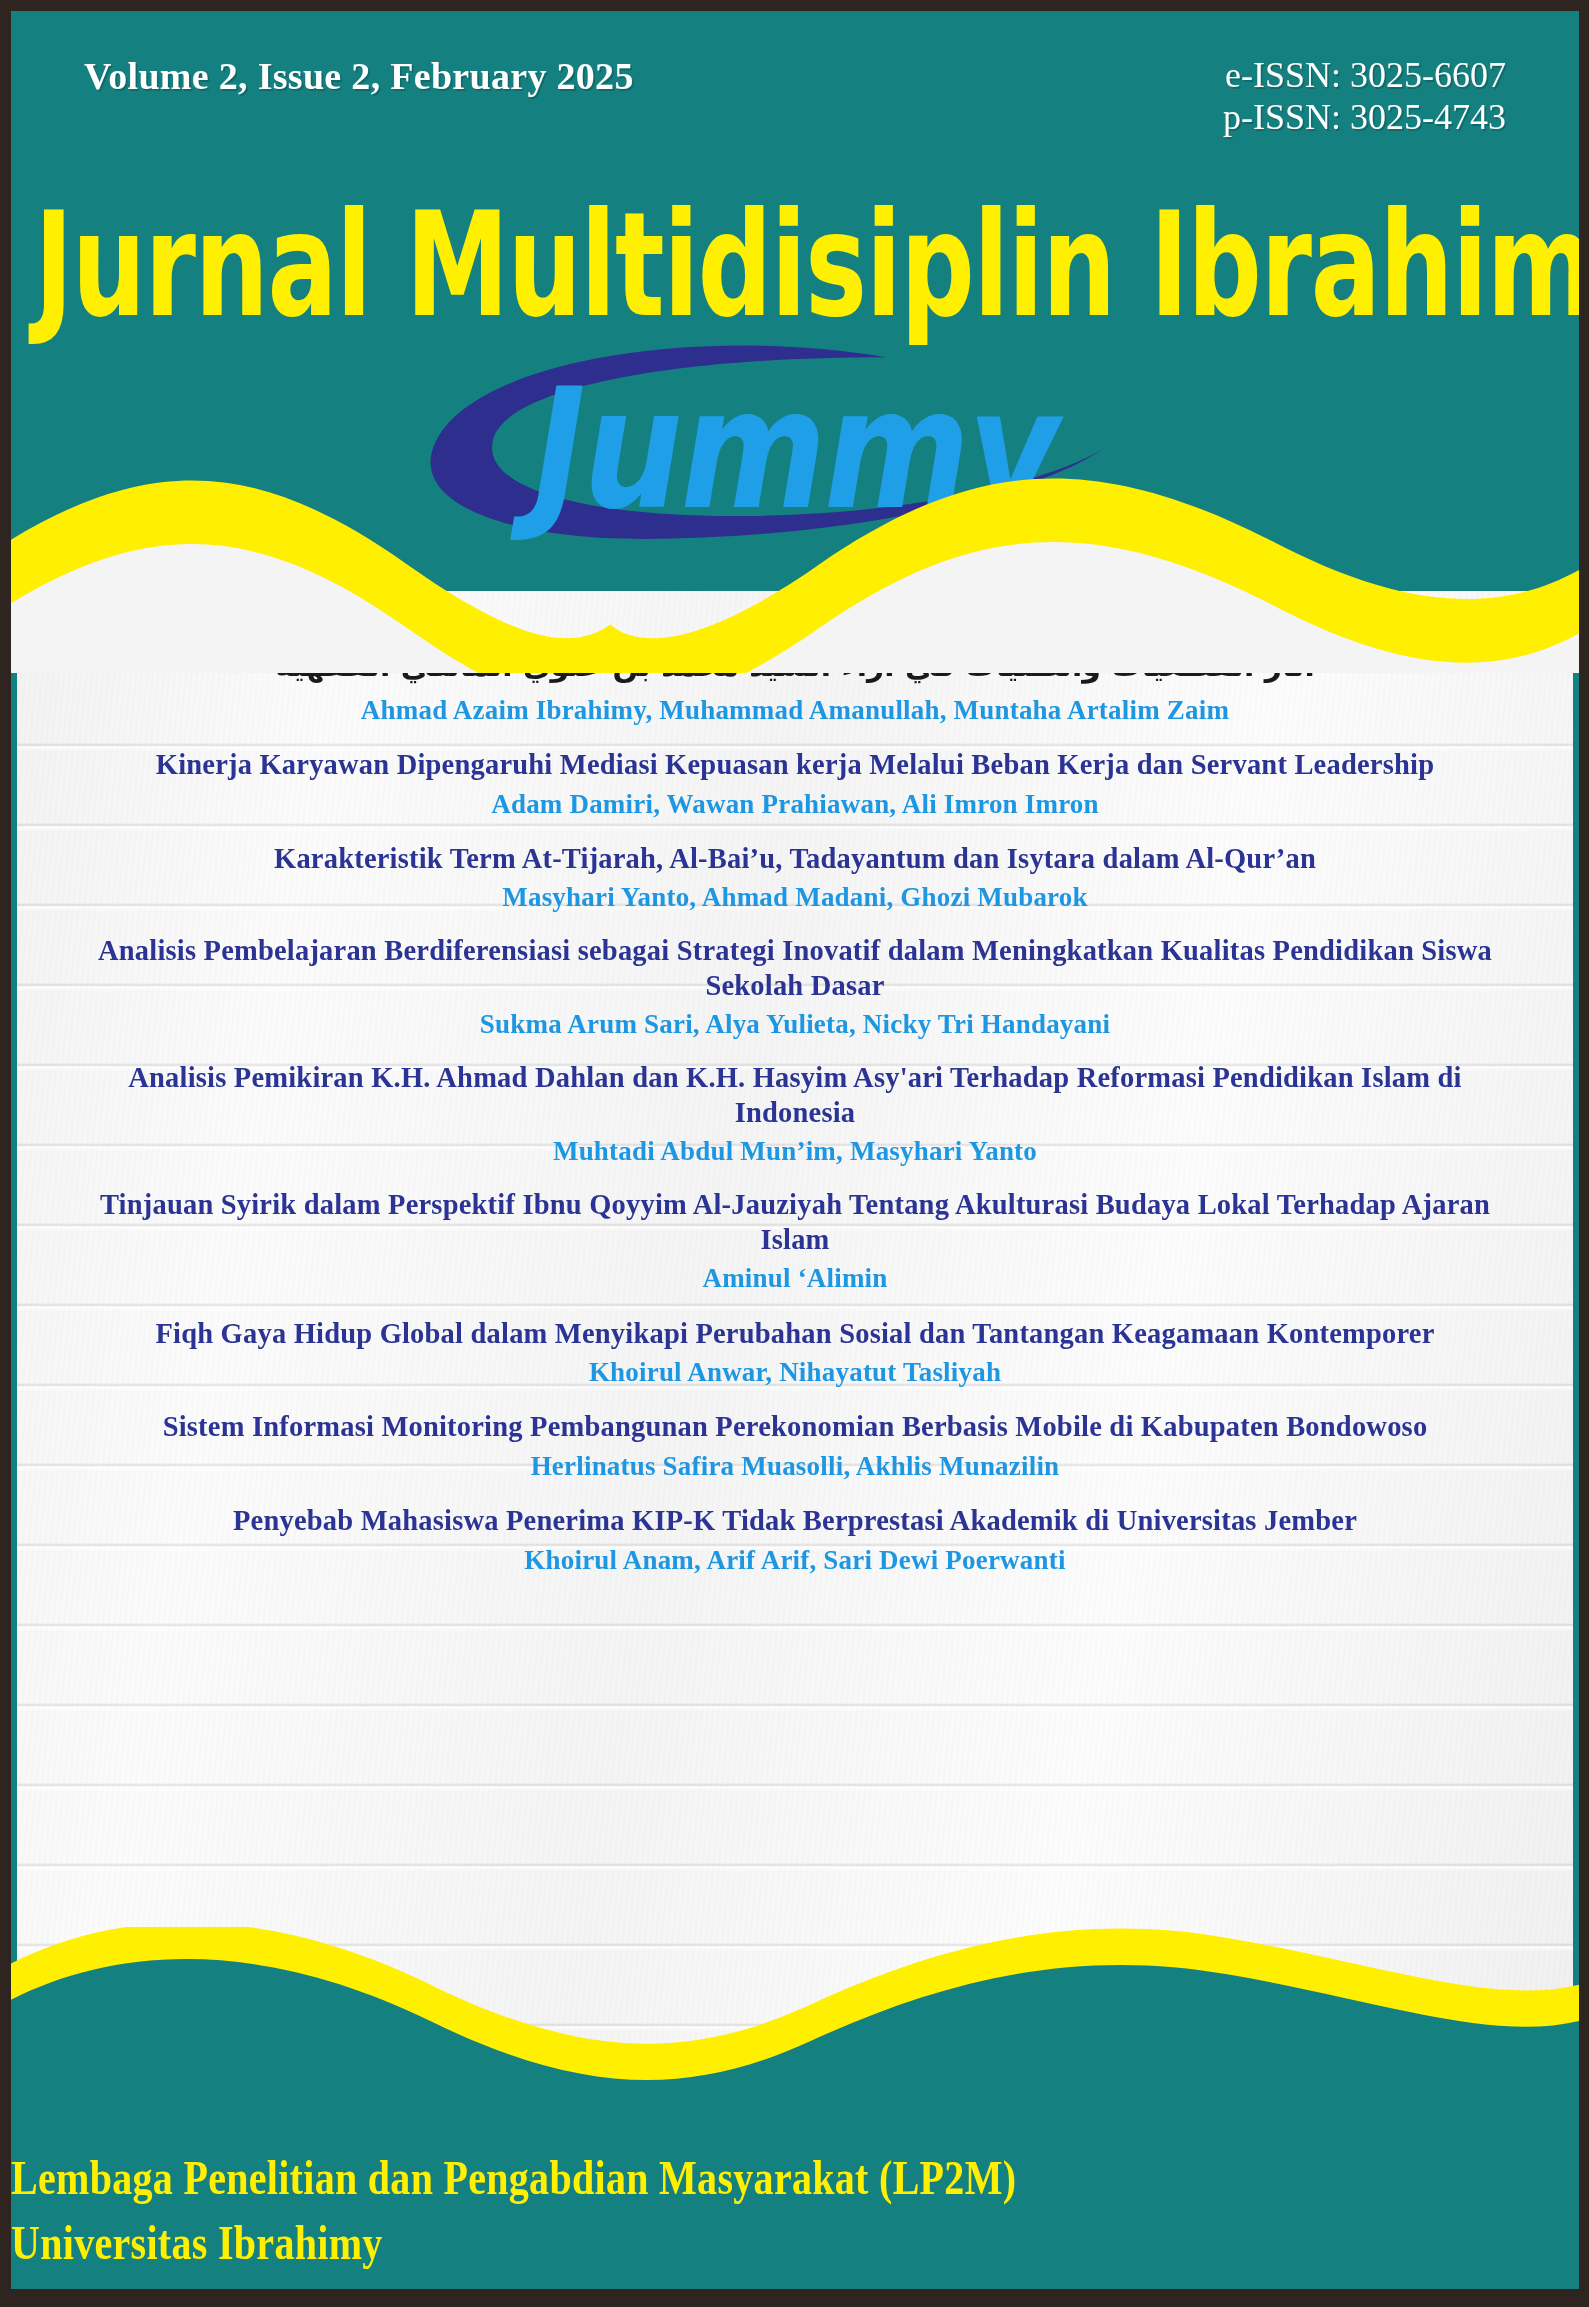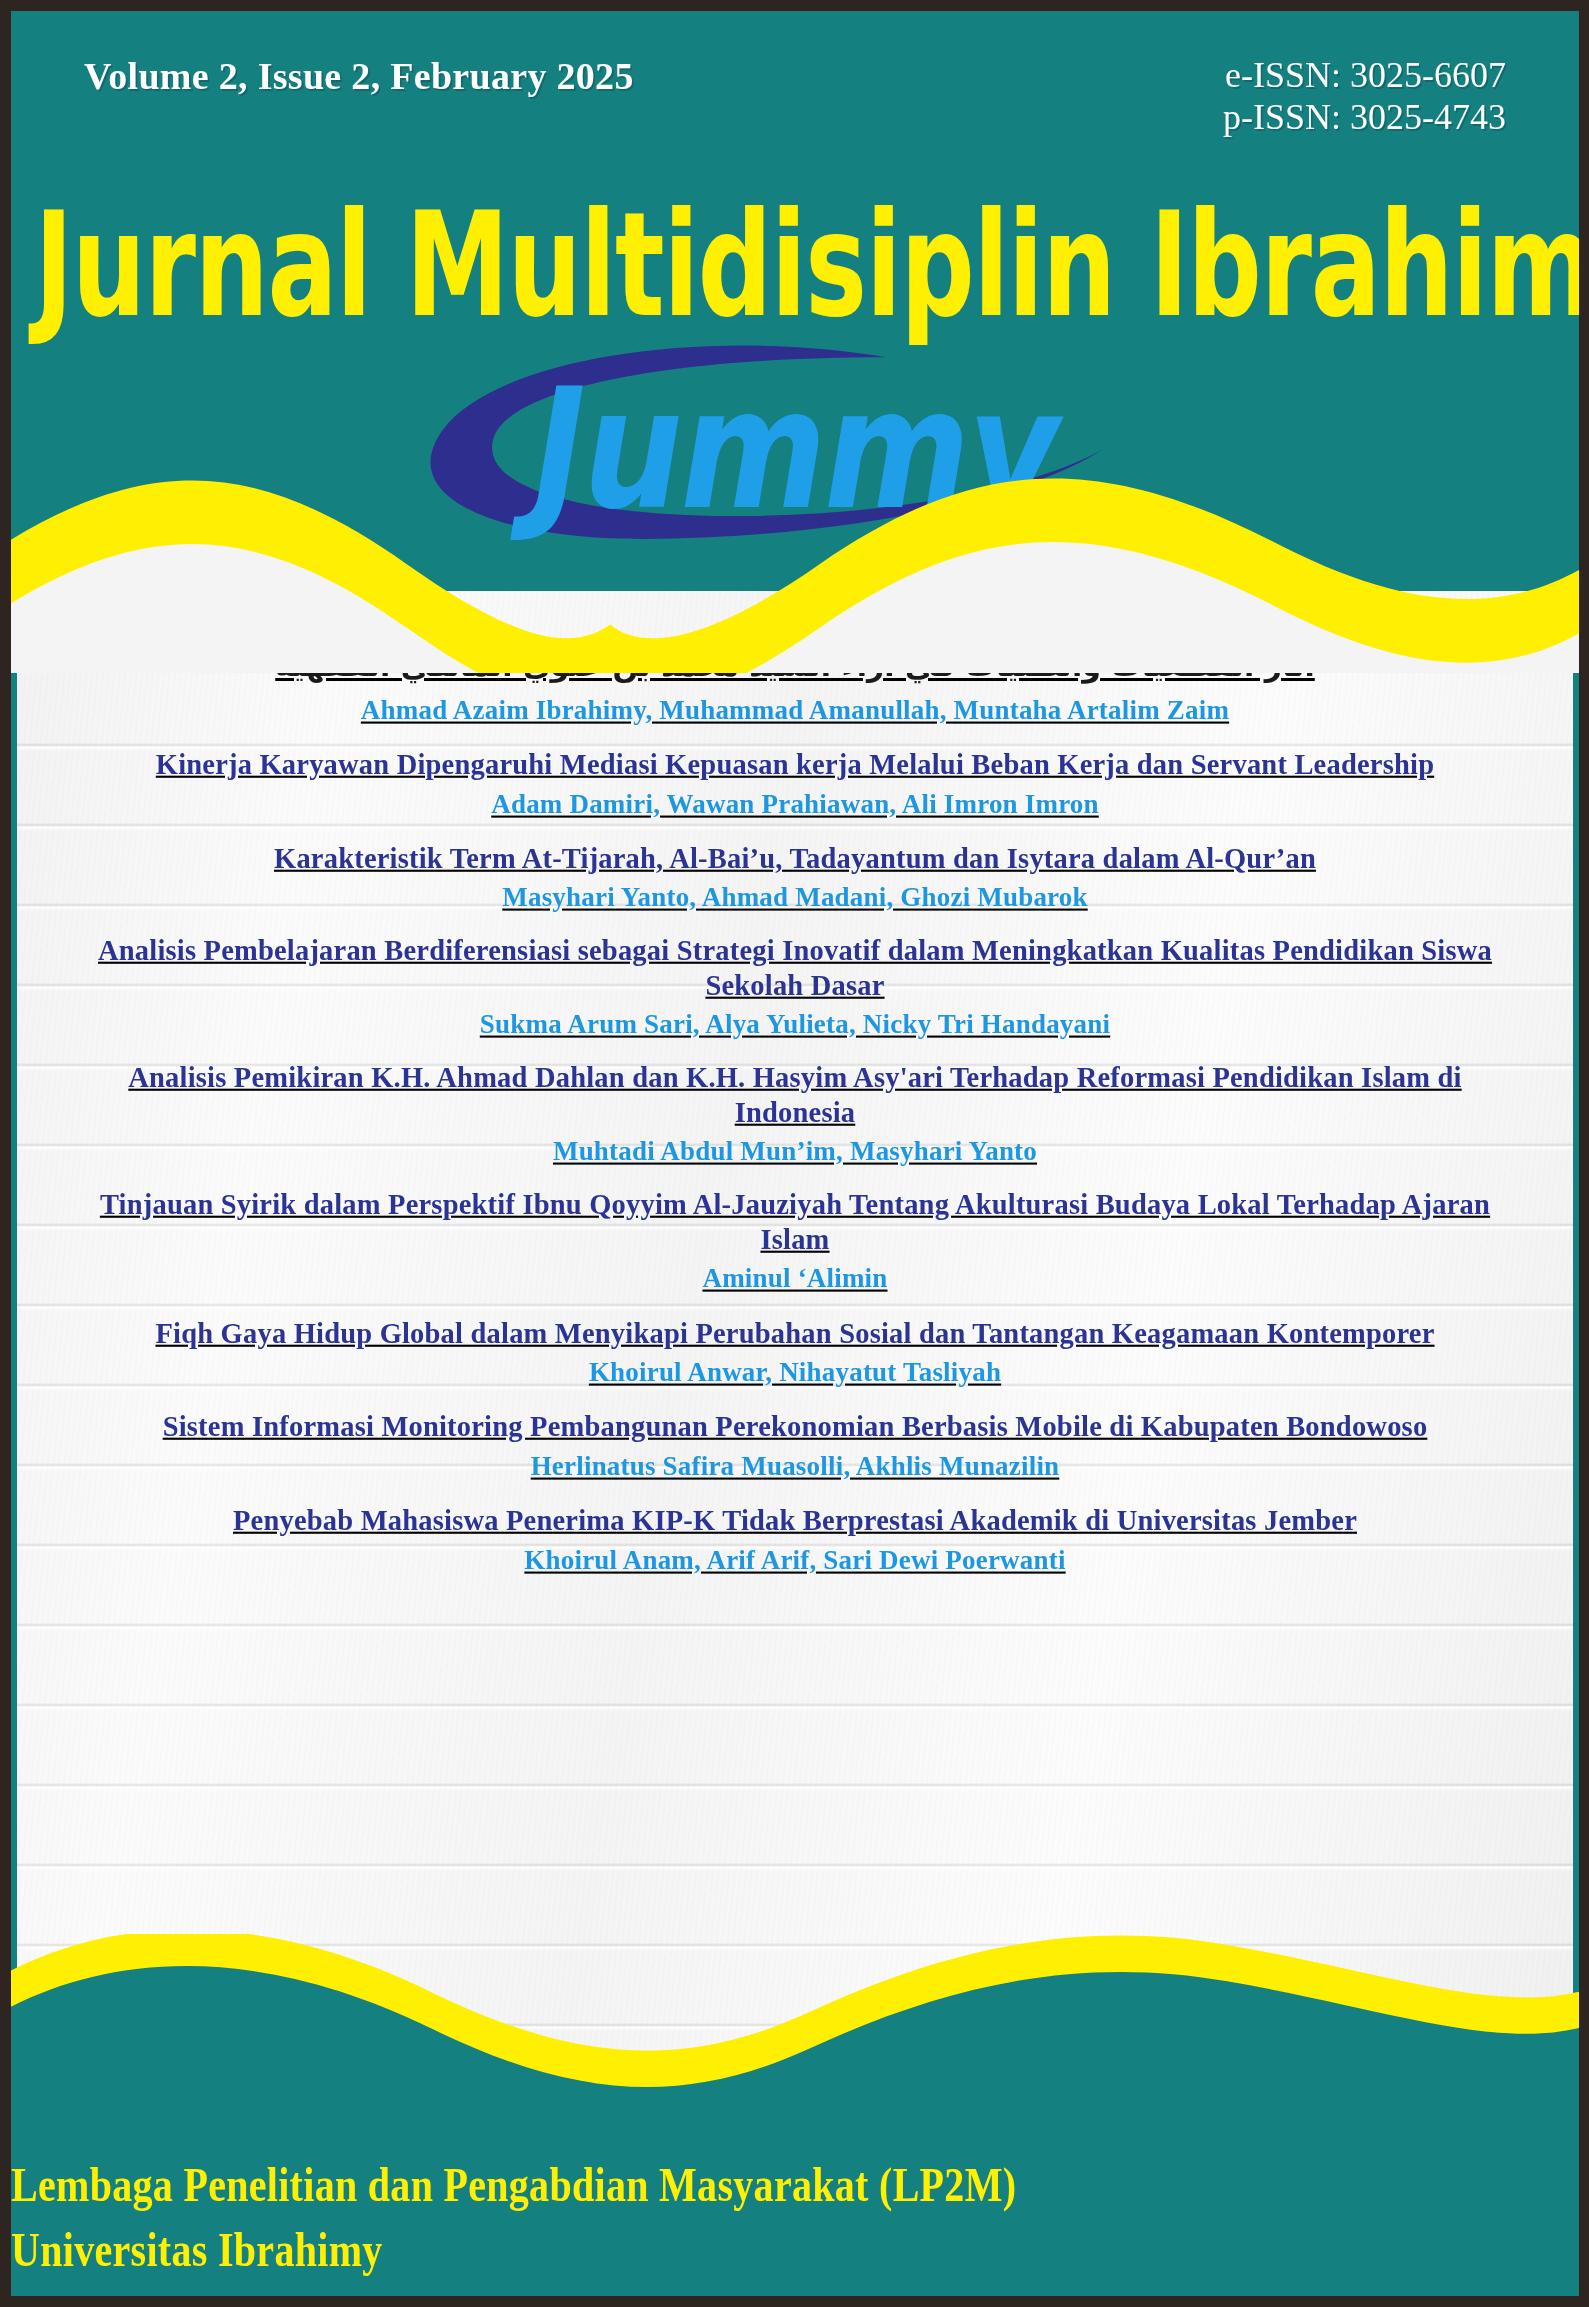--- a/index.html
+++ b/index.html
@@ -7,21 +7,21 @@
     width:1590px;height:2307px;
     background:#2e2520;
     font-family:"Liberation Serif", serif;
     overflow:hidden;
   }
   .cover{
     position:relative;
     width:1590px;height:2307px;
     background:#2e2520;
     box-sizing:border-box;
-    padding:11px 11px 11px 11px;
+    padding:11px 11px 18px 11px;
   }
   .inner{
     position:relative;
     width:100%;height:100%;
     background:#158080;
     overflow:hidden;
     box-sizing:border-box;
   }
 
   
@@ -113,21 +113,20 @@
     border-right:6px solid #128181;
     box-sizing:border-box;
     overflow:hidden;
     z-index:2;
   }
   .articles{
     position:relative;
     padding:55px 43px 24px 43px;
     box-sizing:border-box;
     z-index:3;
-    text-decoration:underline;
   }
   .article{
     text-align:center;
     margin-bottom:20.7px;
   }
   .art-title{
     color:#2b3494;
     font-family:"Liberation Serif", serif;
     font-weight:bold;
     font-size:28.5px;

